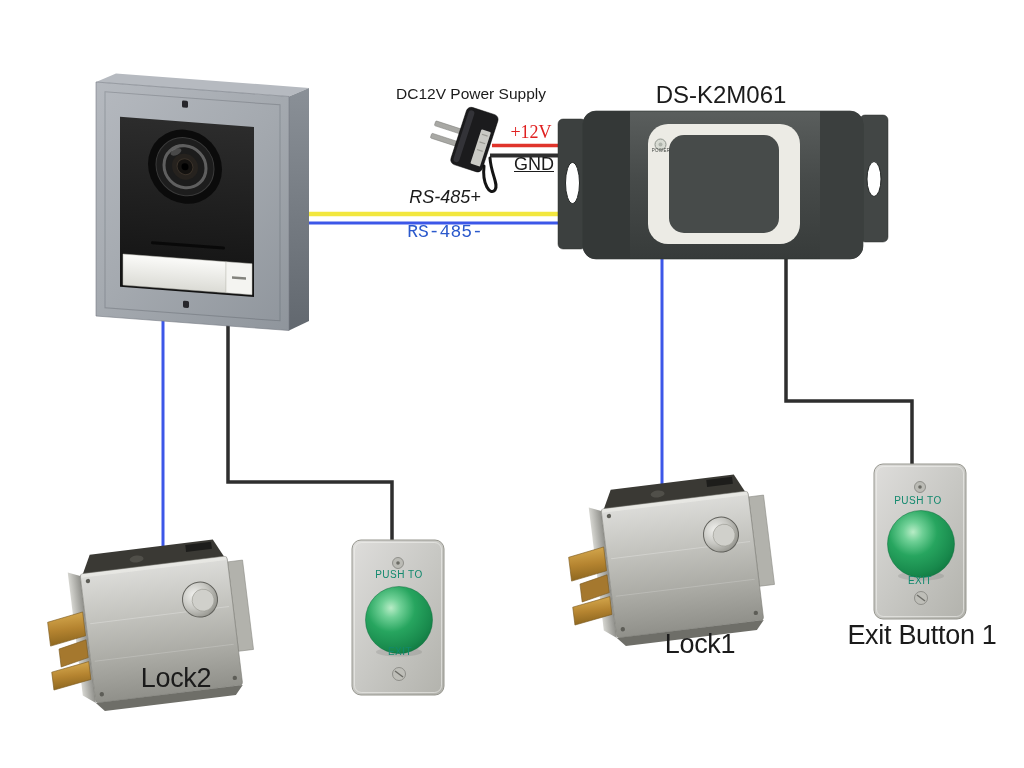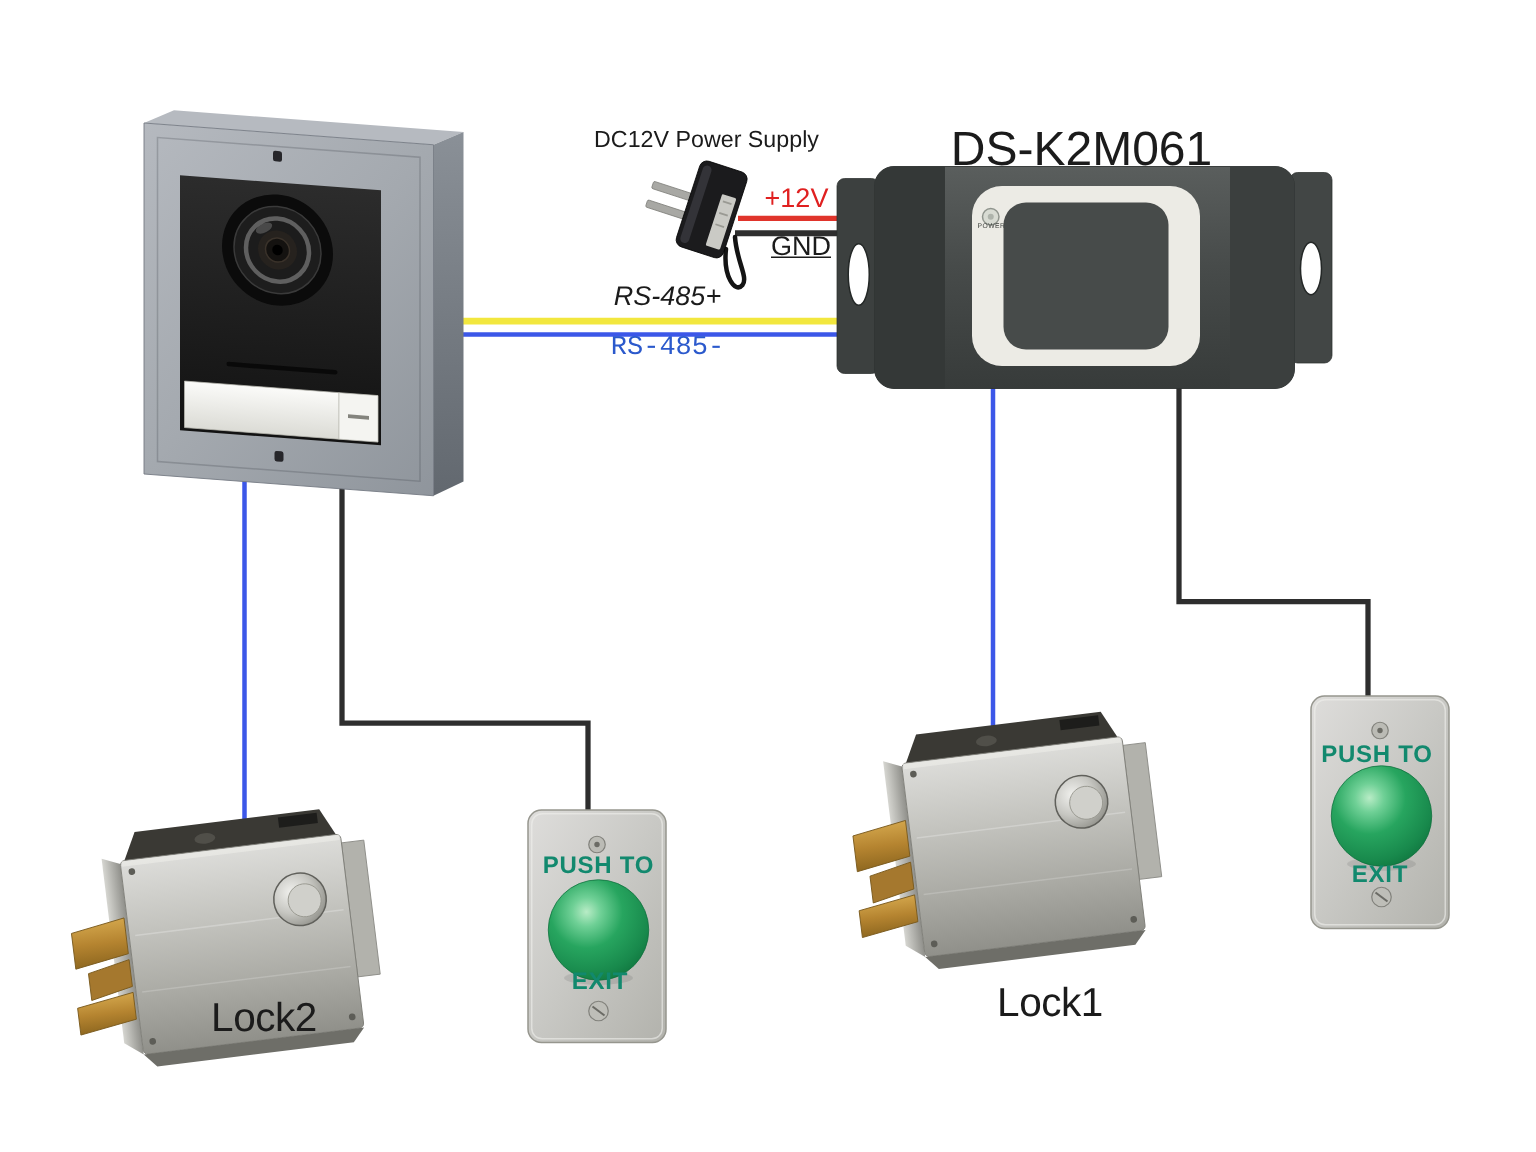--- a/index.html
+++ b/index.html
@@ -8,27 +8,27 @@
     font-family:"Liberation Sans", sans-serif;
   }
   .canvas svg{position:absolute;left:0;top:0;}
   .lbl{
     position:absolute;white-space:nowrap;line-height:1;
     color:var(--text_primary,#1b1b1b);
     transform:translateX(-50%);
     font-family:"Liberation Sans", sans-serif;
   }
   .lbl-big{font-size:27px;letter-spacing:-0.3px;}
-  .lbl-title{font-size:32px;}
+  .lbl-title{font-size:24px;}
   .lbl-wire{font-size:18px;}
   .lbl-ps{font-size:15.5px;}
   .lbl-red{color:var(--label_power_text,#e02020);}
   .lbl-blue{color:var(--label_rs485_minus_text,#2b59cc);font-family:Liberation Mono, monospace;}
   .lbl-face{
-    font-size:16px;font-weight:bold;letter-spacing:0.5px;
+    font-size:10px;font-weight:normal;letter-spacing:0.5px;
     color:var(--exit_button_text,#12896e);
   }
   .lbl-led{font-size:4.5px;color:#3f433f;letter-spacing:0.3px;}
 </style>
 </head>
 <body>
 
 <div class="canvas">
 
 <svg width="1024" height="768" viewBox="0 0 1024 768">
@@ -187,27 +187,28 @@
 
   <use href="#lock-shape" transform="translate(80,574) rotate(-7)"></use>
   <use href="#lock-shape" transform="translate(601,509) rotate(-7)"></use>
 
   <use href="#exit-button-shape" transform="translate(352,540)"></use>
   <use href="#exit-button-shape" transform="translate(874,464)"></use>
 </svg>
 
 <div class="lbl lbl-ps" style="left:471px;top:86px;">DC12V Power Supply</div>
 <div class="lbl lbl-title" style="left:721px;top:83px;">DS-K2M061</div>
-<div class="lbl lbl-wire lbl-red" style="left:531px;top:123px;">+12V</div>
+<div class="lbl lbl-wire lbl-red" style="left:531px;top:123px;font-family:Liberation Serif, serif;">+12V</div>
 <div class="lbl lbl-wire" style="left:534px;top:155px;text-decoration:underline;">GND</div>
 <div class="lbl lbl-wire" style="left:445px;top:188px;font-style:italic;">RS-485+</div>
 <div class="lbl lbl-wire lbl-blue" style="left:445px;top:223px;">RS-485-</div>
 <div class="lbl lbl-led" style="left:661px;top:149px;">POWER</div>
 
 <div class="lbl lbl-face" style="left:399px;top:570px;">PUSH TO</div>
 <div class="lbl lbl-face" style="left:400px;top:647px;">EXIT</div>
 <div class="lbl lbl-face" style="left:918px;top:496px;">PUSH TO</div>
 <div class="lbl lbl-face" style="left:920px;top:576px;">EXIT</div>
 
 <div class="lbl lbl-big" style="left:176px;top:665px;">Lock2</div>
-<div class="lbl lbl-big" style="left:700px;top:631px;margin-top:24px;">Lock1</div>
+<div class="lbl lbl-big" style="left:700px;top:631px;">Lock1</div>
+<div class="lbl lbl-big" style="left:922px;top:622px;">Exit Button 1</div>
 
 </div>
 
 </body></html>

